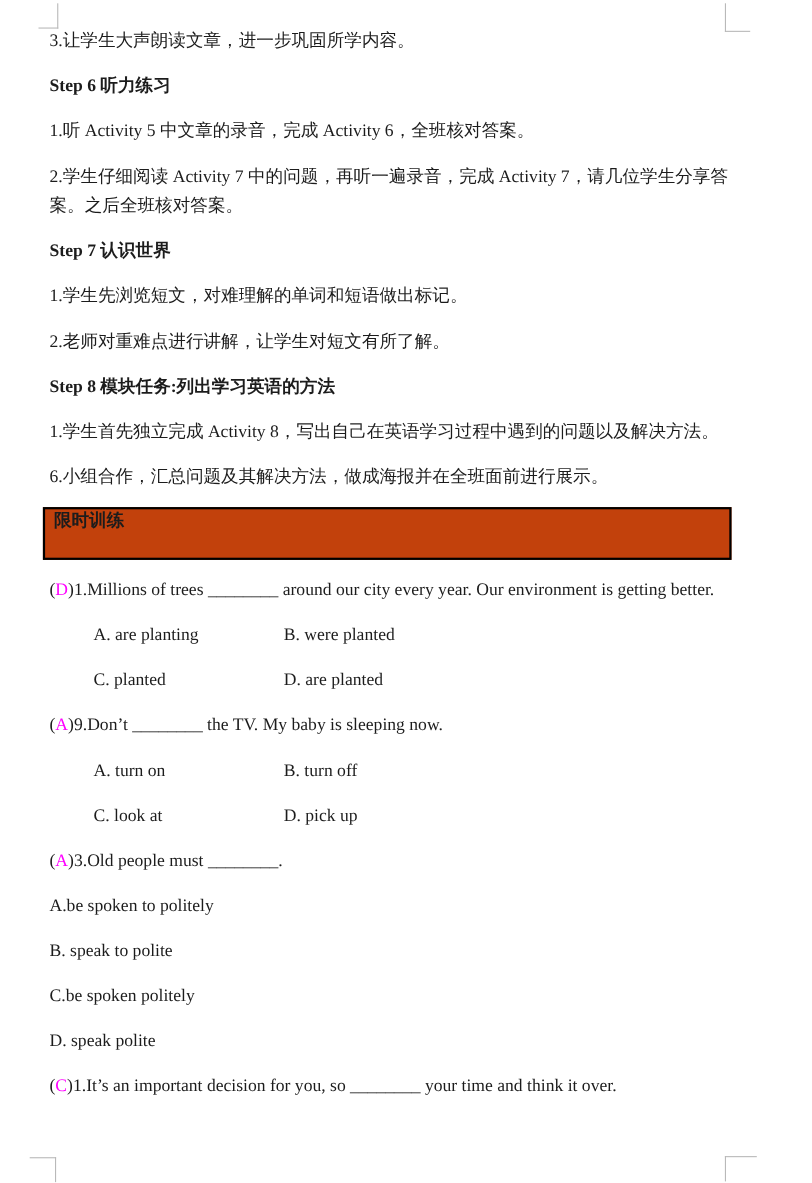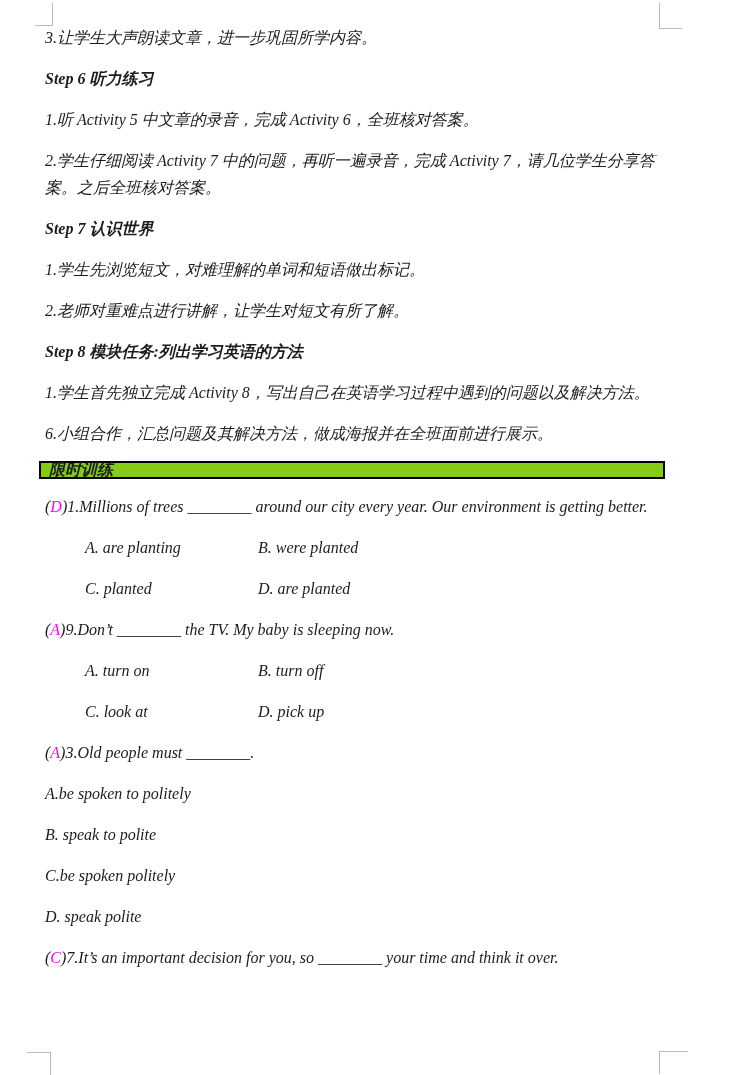--- a/index.html
+++ b/index.html
@@ -17,33 +17,32 @@
   .mark { position: absolute; }
   .mark-tl { left: 35px;  top: 3px;    width: 17px; height: 22px;
              border-right: 1px solid #b9b9b9; border-bottom: 1px solid #b9b9b9; }
   .mark-tr { left: 659px; top: 3px;    width: 22px; height: 25px;
              border-left: 1px solid #b9b9b9;  border-bottom: 1px solid #b9b9b9; }
   .mark-bl { left: 27px;  top: 1052px; width: 23px; height: 22px;
              border-right: 1px solid #b9b9b9; border-top: 1px solid #b9b9b9; }
   .mark-br { left: 659px; top: 1051px; width: 28px; height: 22px;
              border-left: 1px solid #b9b9b9;  border-top: 1px solid #b9b9b9; }
 
-  .content { position: absolute; left: 45px; top: 10px; width: 618px; font-style: italic; }
+  .content { position: absolute; left: 45px; top: 10px; width: 618px; }
   .content p { margin: 14px 0; line-height: 27px; }
   .bold { font-weight: bold; }
 
   .banner {
     box-sizing: border-box;
     width: 626px;
-    height: 18px;
+    height: 48px;
     margin: 14px 0 14px -6px;
-    background: #84cc16;
+    background: #c2410c;
     border: 2px solid #000000;
     display: flex;
-    align-items: center;
     padding-left: 8px;
     font-weight: bold;
   }
 
   .q .ans { color: #ff00ff; }
   .opts .opt-left { display: inline-block; width: 173px; margin-left: 40px; }
   .opts .opt-right { display: inline-block; }
 </style>
 </head>
 <body>
@@ -80,16 +79,16 @@
     <p class="q"><span>(</span><span class="ans">A</span><span>)</span><span>9.Don’t ________ the TV. My baby is sleeping now.</span></p>
     <p class="opts"><span class="opt-left">A. turn on</span><span class="opt-right">B. turn off</span></p>
     <p class="opts"><span class="opt-left">C. look at</span><span class="opt-right">D. pick up</span></p>
 
     <p class="q"><span>(</span><span class="ans">A</span><span>)</span><span>3.Old people must ________.</span></p>
     <p class="opts"><span>A.be spoken to politely</span></p>
     <p class="opts"><span>B. speak to polite</span></p>
     <p class="opts"><span>C.be spoken politely</span></p>
     <p class="opts"><span>D. speak polite</span></p>
 
-    <p class="q"><span>(</span><span class="ans">C</span><span>)</span><span>7.It’s an important decision for you, so ________ your time and think it over.</span></p>
+    <p class="q"><span>(</span><span class="ans">C</span><span>)</span><span>1.It’s an important decision for you, so ________ your time and think it over.</span></p>
 
   </div>
 </div>
 
 </body></html>

